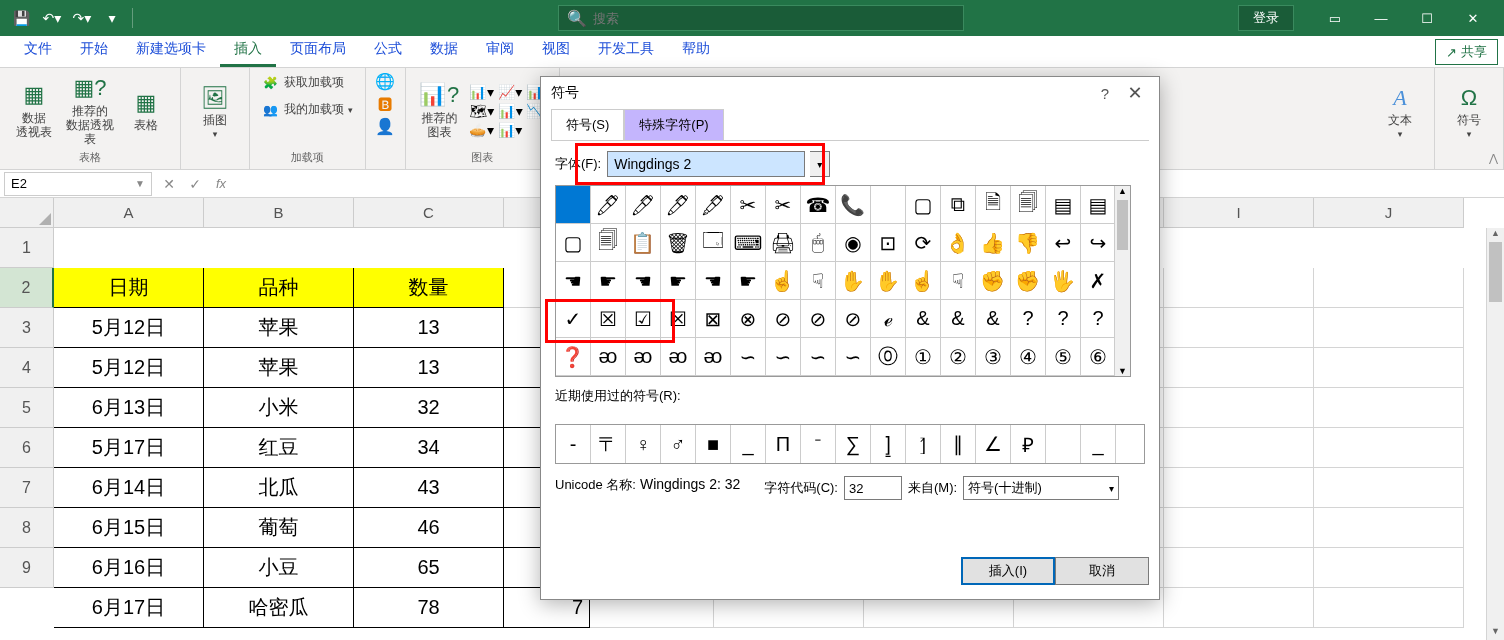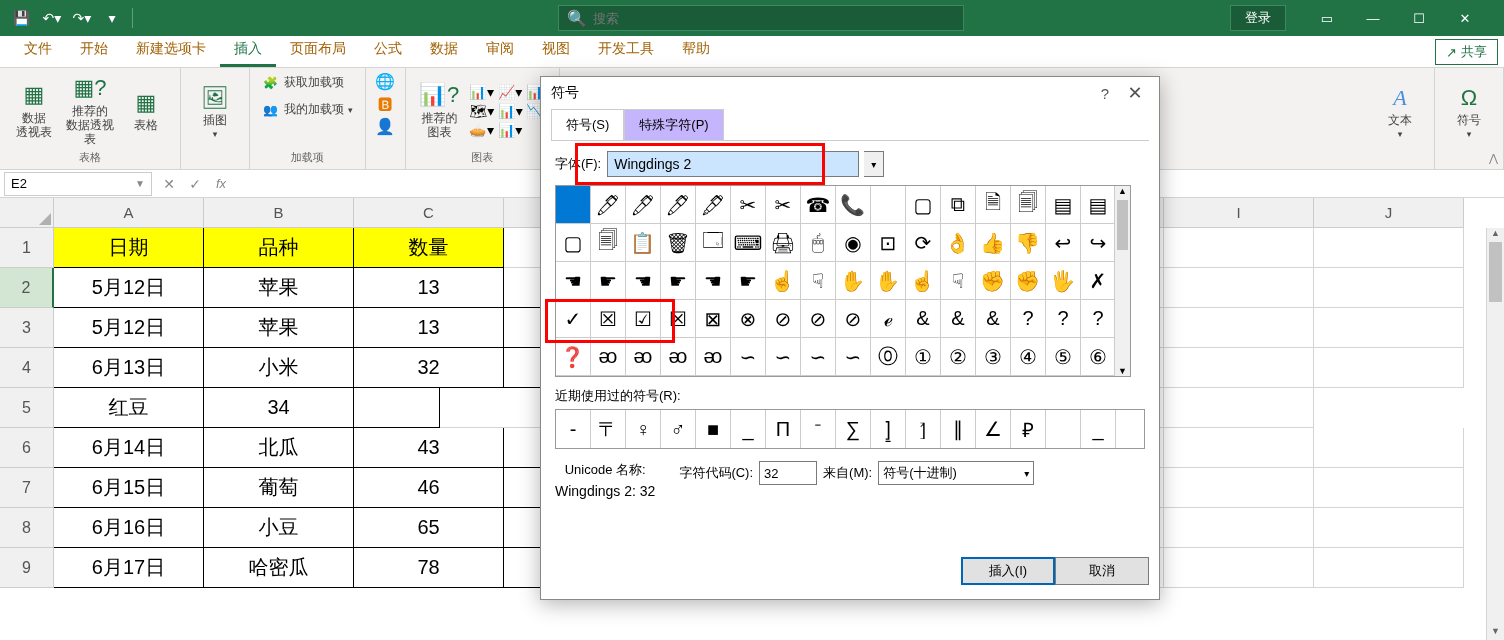--- a/index.html
+++ b/index.html
@@ -6,27 +6,27 @@
 body { background: #fff; width: 1504px; height: 640px; overflow: hidden; position: relative; }
 
 
 .titlebar { height: 36px; background: #217346; display: flex; align-items: center; color: #fff; position: relative; }
 .qat { display: flex; align-items: center; gap: 2px; padding-left: 8px; }
 .qat-icon { width: 28px; height: 28px; display: flex; align-items: center; justify-content: center; font-size: 14px; color: #fff; }
 .qat-sep { width: 1px; height: 20px; background: rgba(255,255,255,0.3); margin: 0 4px; }
 .title-center { position: absolute; left: 50%; transform: translateX(-50%); font-size: 14px; }
 .search-box { position: absolute; left: 558px; width: 406px; height: 26px; background: #1a5c38; border: 1px solid #3a8a5e; display: flex; align-items: center; padding: 0 8px; gap: 6px; }
 .search-box input { background: transparent; border: none; color: #ccc; font-size: 13px; outline: none; flex: 1; }
-.title-right { position: absolute; right: 16px; display: flex; align-items: center; gap: 0; }
+.title-right { position: absolute; right: 8px; display: flex; align-items: center; gap: 0; }
 .signin { background: #1a5c38; border: 1px solid #3a8a5e; padding: 3px 14px; font-size: 13px; margin-right: 18px; }
 .win-btn { width: 46px; height: 36px; display: flex; align-items: center; justify-content: center; font-size: 13px; }
 
 
 .ribbon-tabs { height: 32px; background: #fff; border-bottom: 1px solid #d4d4d4; display: flex; align-items: flex-end; padding-left: 10px; position: relative; }
-.tab { padding: 6px 14px; font-size: 14px; color: #a16207; cursor: pointer; }
+.tab { padding: 6px 14px; font-size: 14px; color: #1d4ed8; cursor: pointer; }
 .tab.active { color: #217346; border-bottom: 3px solid #217346; font-weight: 500; }
 .share-btn { position: absolute; right: 6px; top: 3px; background: #fff; border: 1px solid #217346; color: #217346; font-size: 13px; padding: 3px 10px; display: flex; align-items: center; gap: 4px; }
 
 
 .ribbon { height: 102px; background: #f3f2f1; border-bottom: 1px solid #d4d4d4; display: flex; position: relative; }
 .rgroup { display: flex; flex-direction: column; align-items: center; border-right: 1px solid #d4d4d4; padding: 4px 8px 2px 8px; height: 100%; }
 .rgroup-body { flex: 1; display: flex; align-items: center; gap: 4px; }
 .rgroup-label { font-size: 11px; color: #666; padding-bottom: 2px; }
 .bigbtn { display: flex; flex-direction: column; align-items: center; gap: 2px; width: 52px; font-size: 12px; color: #444; text-align: center; line-height: 1.2; }
 .bigbtn .ic { font-size: 22px; color: #217346; }
@@ -42,21 +42,21 @@
 
 
 .grid-area { display: flex; height: calc(640px - 36px - 32px - 102px - 28px); position: relative; }
 .corner { width: 54px; height: 30px; background: #f0f0f0; border-right: 1px solid #ccc; border-bottom: 1px solid #ccc; position: relative; }
 .corner::after { content: ''; position: absolute; right: 2px; bottom: 2px; border-right: 12px solid #b0b0b0; border-top: 12px solid transparent; }
 .colheads { display: flex; height: 30px; }
 .colhead { background: #f0f0f0; border-right: 1px solid #ccc; border-bottom: 1px solid #ccc; display: flex; align-items: center; justify-content: center; font-size: 15px; color: #555; }
 .rowheads { width: 54px; }
 .rowhead { height: 40px; background: #f0f0f0; border-right: 1px solid #ccc; border-bottom: 1px solid #ccc; display: flex; align-items: center; justify-content: center; font-size: 16px; color: #555; }
 .rowhead.sel { background: #d3e5d3; border-right: 2px solid #217346; }
-.cells { position: relative; }
+.cells { position: relative; margin-top: 40px; }
 .crow { display: flex; height: 40px; }
 .cell { border-right: 1px solid #000; border-bottom: 1px solid #000; display: flex; align-items: center; justify-content: center; font-size: 20px; padding: 0 6px; }
 .cell.hdr { background: #ffff00; }
 .cell.plain { border-right: 1px solid #d4d4d4; border-bottom: 1px solid #d4d4d4; }
 .sel-outline { position: absolute; border: 2px solid #217346; pointer-events: none; }
 .vscroll { width: 18px; background: #f0f0f0; border-left: 1px solid #d4d4d4; position: absolute; right: 0; top: 30px; bottom: 0; }
 .vscroll-thumb { position: absolute; left: 2px; right: 2px; top: 14px; height: 60px; background: #c1c1c1; }
 .vscroll-arrow { position: absolute; left: 0; right: 0; height: 14px; text-align: center; font-size: 9px; color: #666; }
 
 
@@ -64,34 +64,34 @@
 .dlg-title { height: 32px; display: flex; align-items: center; padding: 0 10px; font-size: 14px; position: relative; }
 .dlg-help { position: absolute; right: 50px; font-size: 15px; color: #555; }
 .dlg-close { position: absolute; right: 8px; font-size: 18px; color: #555; width: 32px; text-align: center; }
 .dlg-tabs { display: flex; padding: 0 10px; gap: 0; }
 .dlg-tab { padding: 6px 14px; font-size: 13px; border: 1px solid #ccc; border-bottom: none; background: #c4b5fd; position: relative; }
 .dlg-tab.active { background: #fff; z-index: 2; }
 .dlg-body { flex: 1; border-top: 1px solid #ccc; margin: 0 10px 10px 10px; padding: 10px 4px; position: relative; }
 .font-row { display: flex; align-items: center; gap: 6px; margin-bottom: 8px; }
 .font-label { font-size: 13px; }
 .font-combo { display: flex; }
-.font-input { width: 252px; height: 26px; border: 1px solid #7a7a7a; padding: 0 6px; font-size: 14px; background: #cce5ff; }
+.font-input { width: 198px; height: 26px; border: 1px solid #7a7a7a; padding: 0 6px; font-size: 14px; background: #cce5ff; }
 .font-dd { width: 20px; height: 26px; border: 1px solid #7a7a7a; border-left: none; background: #f0f0f0; display: flex; align-items: center; justify-content: center; font-size: 10px; }
 .red-box1 { position: absolute; left: -32px; top: -8px; width: 250px; height: 42px; border: 3px solid #ff0000; pointer-events: none; }
 .sym-grid { border: 1px solid #999; display: flex; flex-wrap: wrap; width: 576px; position: relative; margin-bottom: 10px; }
 .sym-cell { width: 35px; height: 38px; border-right: 1px solid #ccc; border-bottom: 1px solid #ccc; display: flex; align-items: center; justify-content: center; font-size: 20px; font-family: "Wingdings 2", "Segoe UI Symbol", sans-serif; cursor: pointer; background: #fff; }
 .sym-cell.sel { background: #0078d4; }
 .sym-scroll { width: 16px; background: #f0f0f0; position: absolute; right: 0; top: 0; bottom: 0; border-left: 1px solid #ccc; }
 .sym-scroll-thumb { position: absolute; left: 2px; right: 2px; top: 14px; height: 50px; background: #c1c1c1; }
 .red-box2 { position: absolute; left: -10px; top: 114px; width: 130px; height: 44px; border: 3px solid #ff0000; pointer-events: none; z-index: 5; }
-.recent-label { font-size: 13px; margin-bottom: 4px; }
+.recent-label { font-size: 13px; margin-bottom: 19px; }
 .recent-grid { display: flex; border: 1px solid #999; margin-bottom: 12px; }
 .recent-cell { width: 35px; height: 38px; border-right: 1px solid #ccc; display: flex; align-items: center; justify-content: center; font-size: 20px; }
 .info-row { display: flex; align-items: center; gap: 6px; font-size: 13px; flex-wrap: wrap; }
-.info-left { display: flex; flex-direction: column; gap: 4px; text-align: center; }
+.info-left { display: flex; flex-direction: row; gap: 4px; }
 .code-input { width: 58px; height: 24px; border: 1px solid #7a7a7a; padding: 0 4px; font-size: 13px; }
 .from-combo { width: 156px; height: 24px; border: 1px solid #7a7a7a; display: flex; align-items: center; justify-content: space-between; padding: 0 4px; font-size: 13px; }
 .dlg-buttons { display: flex; justify-content: flex-end; padding: 0 10px 14px 0; }
 .dlg-btn { width: 94px; height: 28px; border: 1px solid #7a7a7a; background: #e1e1e1; font-size: 13px; }
 .dlg-btn.primary { border: 2px solid #0067b8; }
 </style>
 </head>
 <body>
 
 <div class="titlebar">
@@ -308,20 +308,21 @@
           <div class="cell" style="width: 150px;">32</div>
           <div class="cell" style="width: 86px; justify-content: flex-end;"></div>
           <div class="cell plain" style="width: 124px;"></div>
           <div class="cell plain" style="width: 150px;"></div>
           <div class="cell plain" style="width: 150px;"></div>
           <div class="cell plain" style="width: 150px;"></div>
           <div class="cell plain" style="width: 150px;"></div>
           <div class="cell plain" style="width: 150px;"></div>
         </div>
         <div class="crow">
+          <div class="cell" style="width: 150px;">5月17日</div>
           <div class="cell" style="width: 150px;">红豆</div>
           <div class="cell" style="width: 150px;">34</div>
           <div class="cell" style="width: 86px; justify-content: flex-end;"></div>
           <div class="cell plain" style="width: 124px;"></div>
           <div class="cell plain" style="width: 150px;"></div>
           <div class="cell plain" style="width: 150px;"></div>
           <div class="cell plain" style="width: 150px;"></div>
           <div class="cell plain" style="width: 150px;"></div>
           <div class="cell plain" style="width: 150px;"></div>
         </div>

